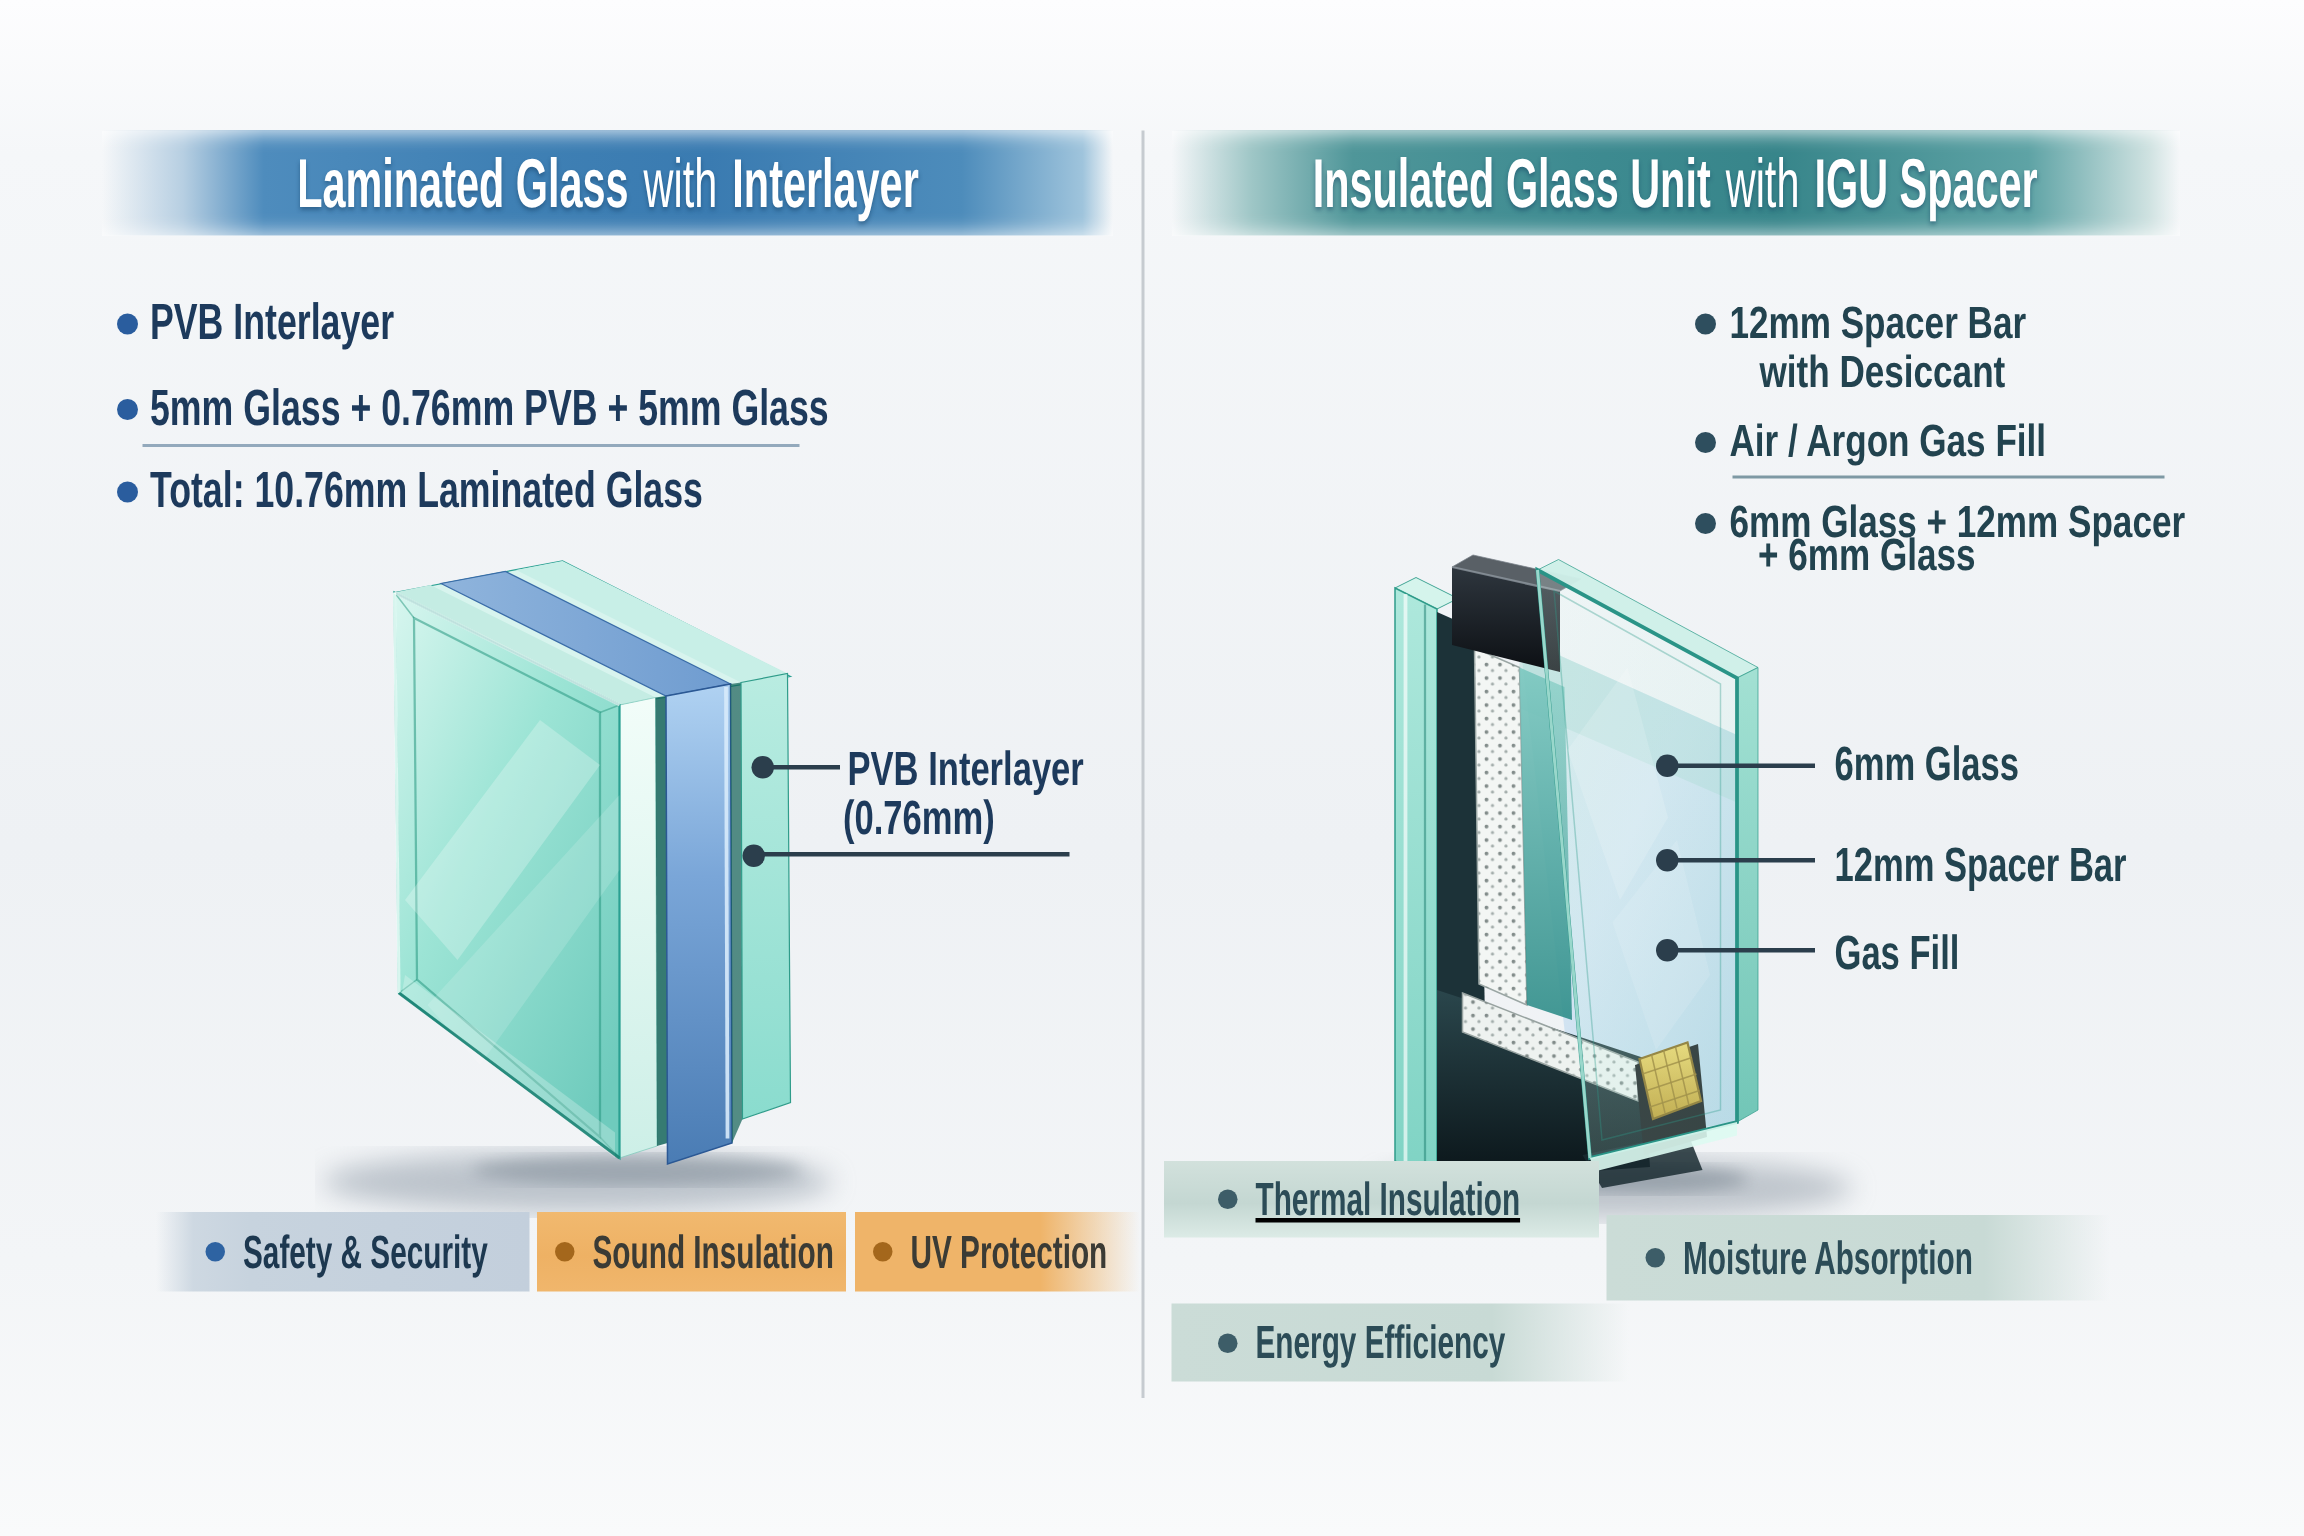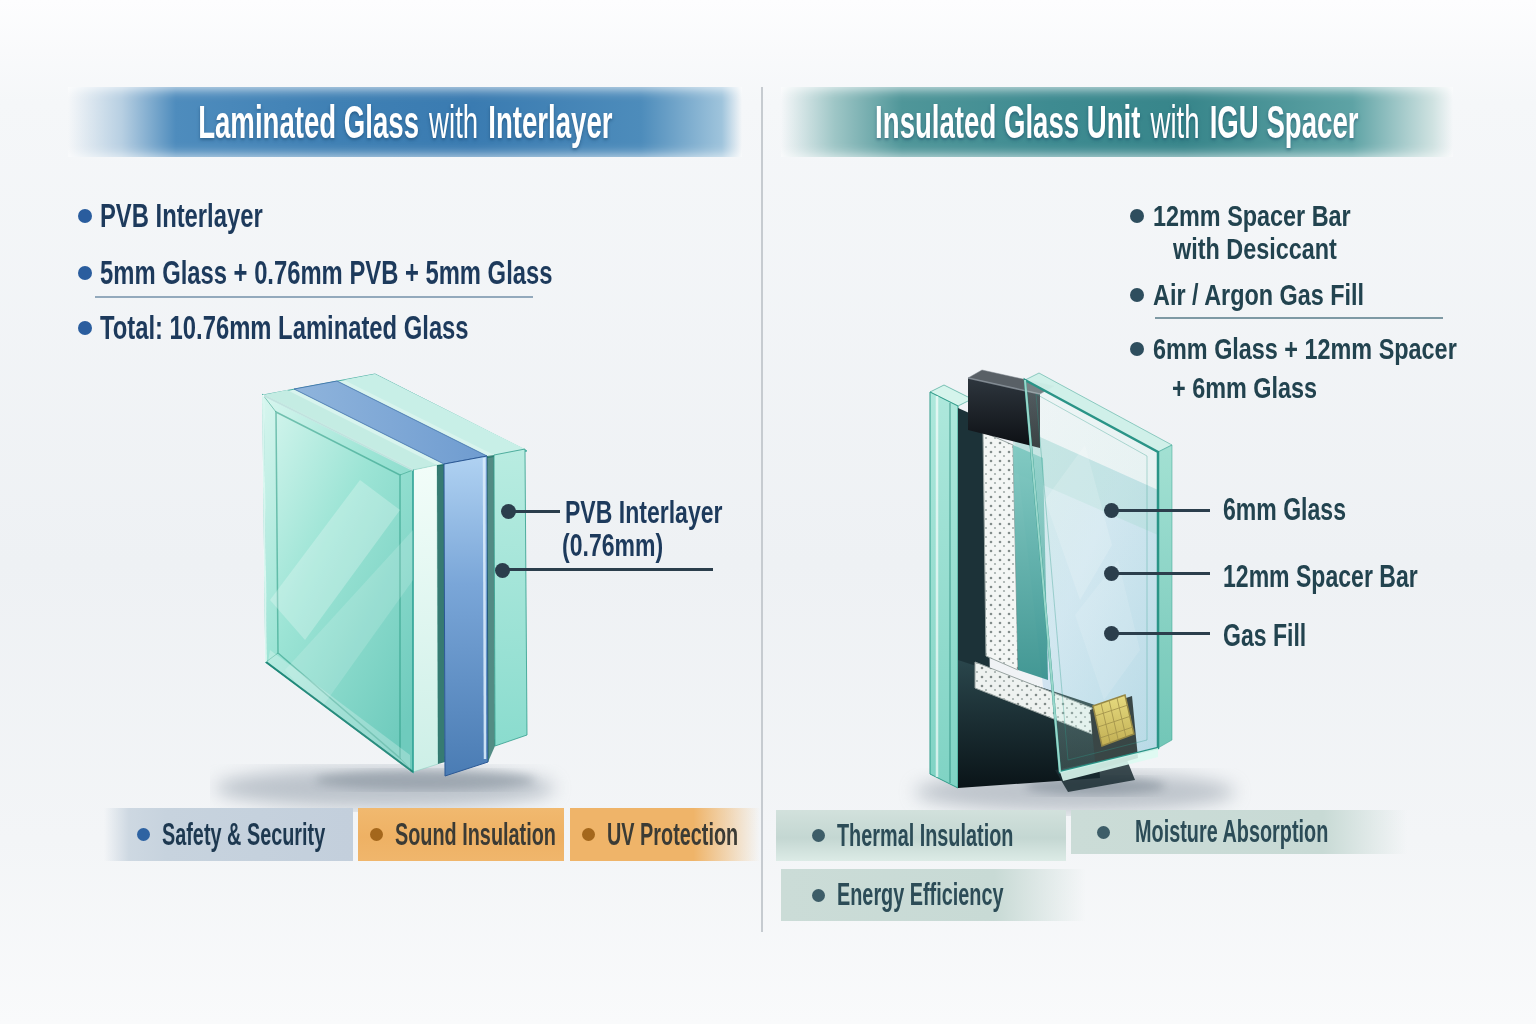--- a/index.html
+++ b/index.html
@@ -168,21 +168,21 @@
     </div>
     <div class="bullet-row" style="left:1130px;top:278px;">
       <span class="bdot" style="background:#2e4e5e;margin-right:9px;"></span>
       <span class="btext-r slate">Air / Argon Gas Fill</span>
     </div>
     <div class="underline" style="left:1155px;top:317px;width:288px;background:#7e99a4;"></div>
     <div class="bullet-row" style="left:1130px;top:332px;">
       <span class="bdot" style="background:#2e4e5e;margin-right:9px;"></span>
       <span class="btext-r slate">6mm Glass + 12mm Spacer</span>
     </div>
-    <div class="bullet-row" style="left:1172px;top:371px;">
+    <div class="bullet-row" style="left:1172px;top:354px;">
       <span class="btext-r slate">+ 6mm Glass</span>
     </div>
 
     <svg class="abs" style="left:880px;top:350px;" width="420" height="470" viewBox="0 0 420 470">
       <defs>
         <linearGradient id="backGrad" x1="0" y1="0" x2="0" y2="1">
           <stop offset="0" stop-color="#aee8dc"></stop>
             <stop offset="1" stop-color="#7fd3c4"></stop>
         </linearGradient>
         <linearGradient id="gasGrad" x1="0" y1="0" x2="1" y2="1">
@@ -276,27 +276,27 @@
     <div class="dot" style="left:1104px;top:503px;"></div>
     <div class="lline" style="left:1118px;top:509px;width:92px;"></div>
     <div class="dot" style="left:1104px;top:566px;"></div>
     <div class="lline" style="left:1118px;top:572px;width:92px;"></div>
     <div class="dot" style="left:1104px;top:626px;"></div>
     <div class="lline" style="left:1118px;top:632px;width:92px;"></div>
     <div class="callout slate" style="left:1223px;top:491px;">6mm Glass</div>
     <div class="callout slate" style="left:1223px;top:558px;">12mm Spacer Bar</div>
     <div class="callout slate" style="left:1223px;top:617px;">Gas Fill</div>
 
-    <div class="badge" style="left:776px;top:810px;width:290px;height:51px;
-         background:linear-gradient(180deg,#d2e1dc 0%,#c4d7d2 55%,#dcebe6 100%);">
+    <div class="badge" style="left:776px;top:774px;width:290px;height:51px;
+         background:linear-gradient(180deg,#d2e1dc 0%,#c4d7d2 55%,#dcebe6 100%);text-decoration:underline;">
       <span class="bdot" style="background:#3d5d68;margin-left:36px;"></span>
       <span class="badge-label" style="color:#2c4c57;">Thermal Insulation</span>
     </div>
-    <div class="badge" style="left:1071px;top:810px;width:336px;height:44px;
-         background:linear-gradient(90deg,#cbdcd7 0%,#c8dad5 75%,rgba(200,218,213,0) 100%);gap:13px;">
+    <div class="badge" style="left:1071px;top:810px;width:336px;height:57px;
+         background:linear-gradient(90deg,#cbdcd7 0%,#c8dad5 75%,rgba(200,218,213,0) 100%);">
       <span class="bdot" style="background:#3d5d68;margin-left:26px;"></span>
       <span class="badge-label" style="color:#2c4c57;">Moisture Absorption</span>
     </div>
     <div class="badge" style="left:781px;top:869px;width:305px;height:52px;
          background:linear-gradient(90deg,#cbdcd7 0%,#c8dad5 70%,rgba(200,218,213,0) 100%);">
       <span class="bdot" style="background:#3d5d68;margin-left:31px;"></span>
       <span class="badge-label" style="color:#2c4c57;">Energy Efficiency</span>
     </div>
   </div>
 </div>

